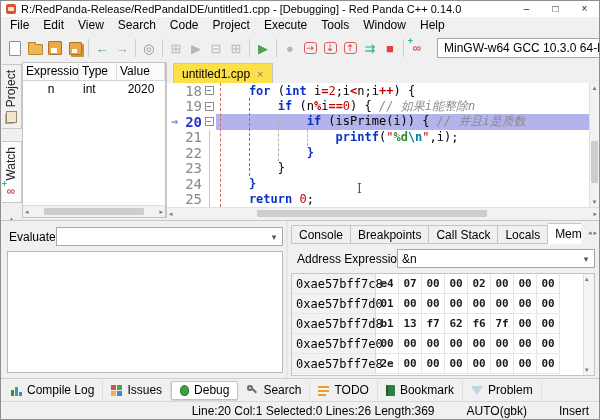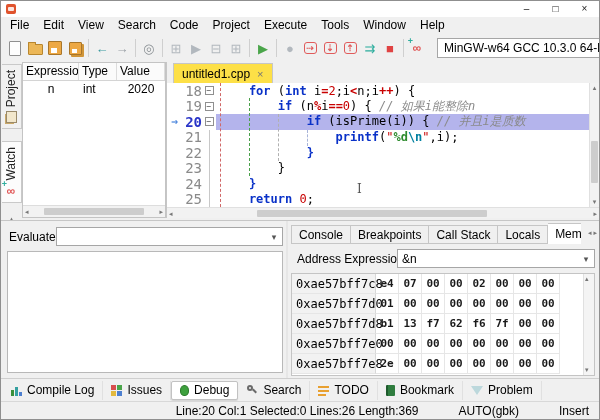--- a/index.html
+++ b/index.html
@@ -132,29 +132,30 @@
   .i-bug{width:9px;height:11px;background:#3da03d;border:1px solid #2a7a2a;border-radius:50% 50% 45% 45%;box-sizing:border-box}
   .i-search{width:12px;height:12px;position:relative}
   .i-search::before{content:"";position:absolute;left:1px;top:1px;width:6px;height:6px;border:2px solid #6a6a6a;border-radius:50%;box-sizing:border-box}
   .i-search::after{content:"";position:absolute;left:6px;top:6px;width:5px;height:2px;background:#6a6a6a;transform:rotate(45deg)}
   .i-todo{width:11px;height:11px;background-image:linear-gradient(#e8a030,#e8a030),linear-gradient(#e8a030,#e8a030),linear-gradient(#e8a030,#e8a030);background-size:11px 2px,11px 2px,8px 2px;background-position:0 1px,0 5px,0 9px;background-repeat:no-repeat}
   .i-book{width:9px;height:11px;background:#2f7d3f;border-left:2px solid #1e5a2c;border-radius:1px;box-sizing:border-box}
   .i-flask{width:0;height:0;border-left:6px solid transparent;border-right:6px solid transparent;border-top:9px solid #bcd8dc}
 
   
   #statusbar{position:absolute;left:0;top:400px;width:598px;height:18px;display:flex;align-items:center;justify-content:flex-end;border-top:1px solid #d8d8d8;box-sizing:border-box;padding-right:10px}
-  .st{margin-left:40px;white-space:nowrap}
+  .st{margin-left:32px;white-space:nowrap}
 </style>
 </head>
 <body>
 
 <div id="app">
 
   <div id="titlebar">
     <span id="app-icon"></span>
+    <span id="window-title">R:/RedPanda-Release/RedPandaIDE/untitled1.cpp - [Debugging] - Red Panda C++ 0.14.0</span>
     <span id="win-controls">
       <span class="win-btn">–</span>
       <span class="win-btn">□</span>
       <span class="win-btn">×</span>
     </span>
   </div>
 
   <div id="menubar">
       <span class="menu-item">File</span>
       <span class="menu-item">Edit</span>

